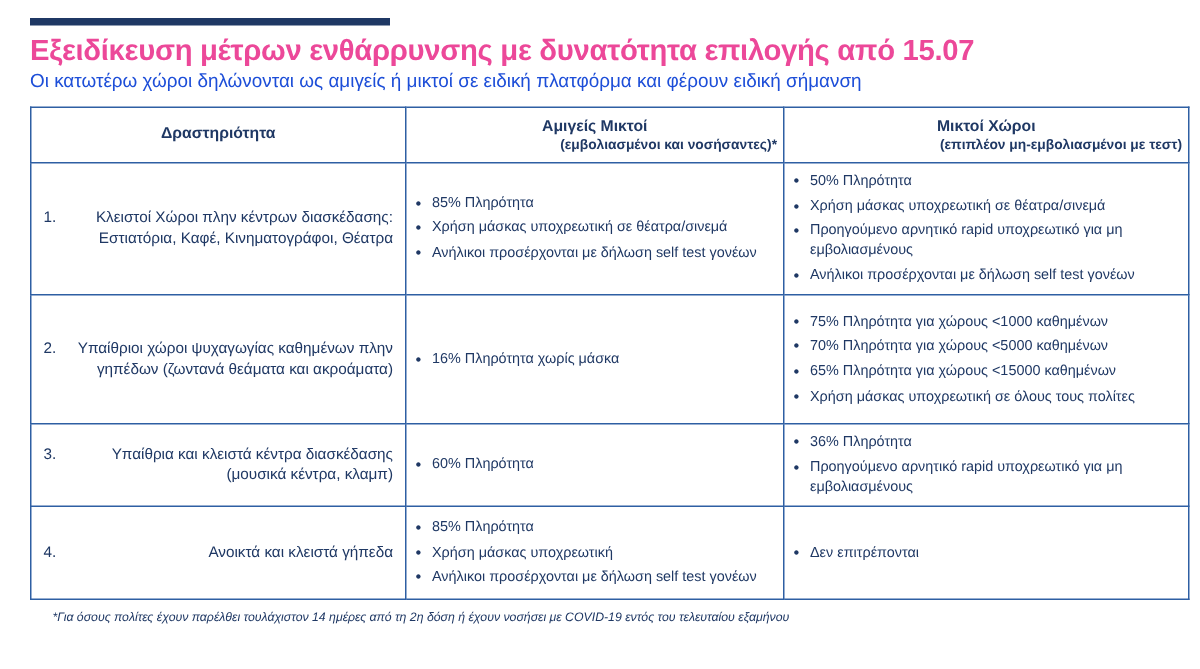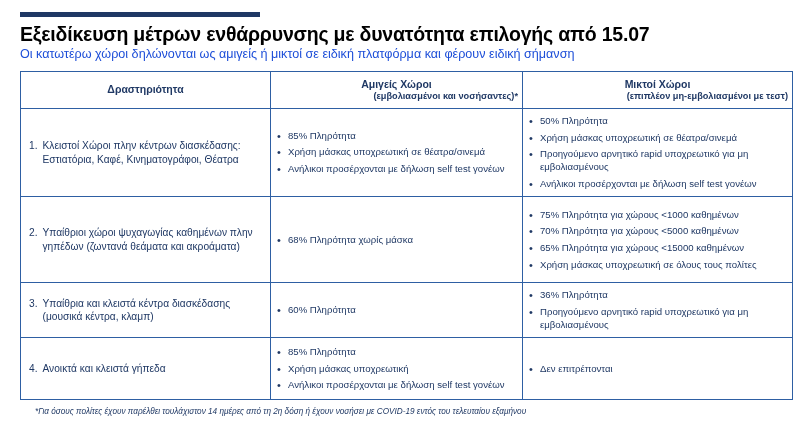--- a/index.html
+++ b/index.html
@@ -23,21 +23,21 @@
   }
   .top-rule {
     width: 240px;
     height: 5px;
     background: #1f3864;
     margin: 6px 0 6px 6px;
   }
   .title {
     font-size: 19.5px;
     font-weight: bold;
-    color: #000000;
+    color: #ec4899;
     line-height: 1.15;
     margin: 0 0 2px 6px;
     letter-spacing: -0.2px;
   }
   .subtitle {
     font-size: 12.6px;
     color: #1d4ed8;
     line-height: 1.2;
     margin: 0 0 8px 6px;
   }
@@ -81,20 +81,21 @@
   td.activity .row-inner {
     display: flex;
     gap: 5px;
   }
   td.activity .num {
     flex: 0 0 auto;
     font-weight: normal;
   }
   td.activity .txt {
     flex: 1 1 auto;
+    text-align: right;
   }
   td.cell {
     font-size: 9.6px;
     color: #1f3864;
     padding: 6px 6px 6px 6px;
     line-height: 1.32;
   }
   ul.bullets {
     list-style: none;
     margin: 0;
@@ -141,21 +142,21 @@
       <col class="col-act">
       <col class="col-vac">
       <col class="col-mix">
     </colgroup>
     <thead>
       <tr>
         <th>
           <span>Δραστηριότητα</span>
         </th>
         <th>
-          <span>Αμιγείς Χώροι</span>
+          <span>Αμιγείς Μικτοί</span>
           <span class="sub">(εμβολιασμένοι και νοσήσαντες)*</span>
         </th>
         <th>
           <span>Μικτοί Χώροι</span>
           <span class="sub">(επιπλέον μη-εμβολιασμένοι με τεστ)</span>
         </th>
       </tr>
     </thead>
     <tbody>
 
@@ -185,21 +186,21 @@
 
       <tr class="r2">
         <td class="activity">
           <div class="row-inner">
             <span class="num">2.</span>
             <span class="txt">Υπαίθριοι χώροι ψυχαγωγίας καθημένων πλην γηπέδων (ζωντανά θεάματα και ακροάματα)</span>
           </div>
         </td>
         <td class="cell">
           <ul class="bullets">
-            <li>68% Πληρότητα χωρίς μάσκα</li>
+            <li>16% Πληρότητα χωρίς μάσκα</li>
           </ul>
         </td>
         <td class="cell">
           <ul class="bullets">
             <li>75% Πληρότητα για χώρους &lt;1000 καθημένων</li>
             <li>70% Πληρότητα για χώρους &lt;5000 καθημένων</li>
             <li>65% Πληρότητα για χώρους &lt;15000 καθημένων</li>
             <li>Χρήση μάσκας υποχρεωτική σε όλους τους πολίτες</li>
           </ul>
         </td>

